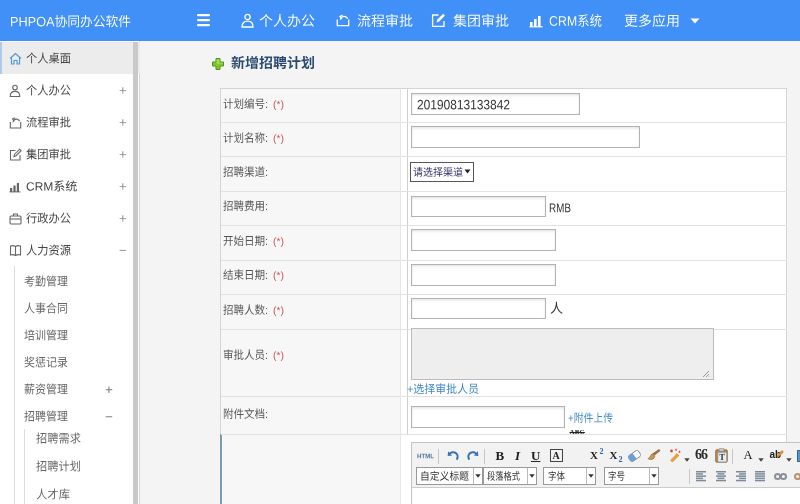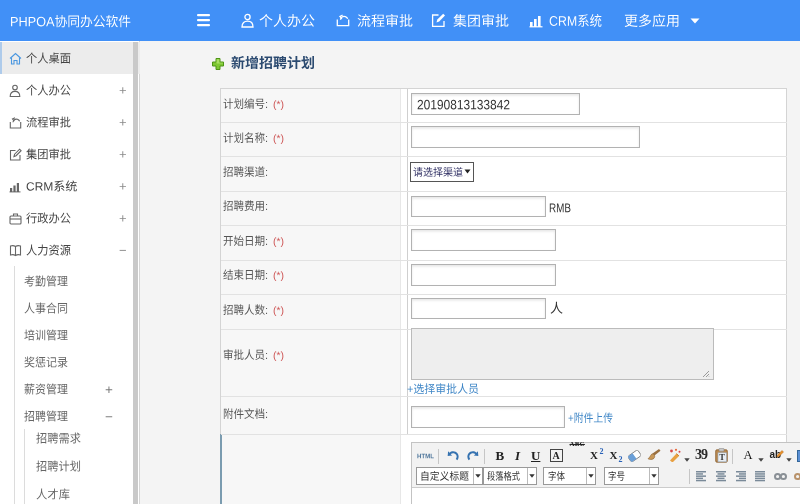--- a/index.html
+++ b/index.html
@@ -676,21 +676,21 @@
       <g transform="translate(14,0) scale(-1,1)">
         <path d="M12.5 4.2 C10.2 0.9 5.4 0.6 3 3.2 L1.2 1.6 L0.7 7.2 L6.1 6.6 L4.2 4.9 C5.9 3.1 9.2 3.3 10.7 5.6 C11.8 7.4 11.4 9.2 10.3 10.7 L12.2 12.1 C14 9.9 14.2 6.8 12.5 4.2 Z" fill="#3572b0"></path>
       </g>
     </svg>
 <div class="a" style="left:484px;top:448.5px;width:1px;height:15px;background:#c6c6c6"></div>
 <div class="a" style="left:495.5px;top:448px;font:bold 13px 'Liberation Serif';color:#222">B</div>
 <div class="a" style="left:515px;top:448px;font:italic bold 13px 'Liberation Serif';color:#222">I</div>
 <div class="a" style="left:531px;top:448px;font:bold 13px 'Liberation Serif';color:#222;text-decoration:underline">U</div>
 <div class="a" style="left:549.5px;top:449px;width:13px;height:13px;border:1px solid #444"></div>
 <div class="a" style="left:552.5px;top:450px;font:bold 10px 'Liberation Serif';color:#222">A</div>
-<div class="a" style="left:569.5px;top:440px;font:bold 7px 'Liberation Serif';color:#222;letter-spacing:0.2px;text-decoration:line-through">ABC</div>
+<div class="a" style="left:569.5px;top:428px;font:bold 7px 'Liberation Serif';color:#222;letter-spacing:0.2px;text-decoration:line-through">ABC</div>
 <div class="a" style="left:590px;top:449px;font:bold 11px 'Liberation Serif';color:#222">X</div>
 <div class="a" style="left:599.5px;top:447px;font:bold 8px 'Liberation Serif';color:#2962b8">2</div>
 <div class="a" style="left:609.5px;top:449px;font:bold 11px 'Liberation Serif';color:#222">X</div>
 <div class="a" style="left:618.5px;top:455px;font:bold 8px 'Liberation Serif';color:#2962b8">2</div>
 <svg class="a" style="left:628px;top:449.5px" width="13" height="12" viewBox="0 0 13 12">
       <g transform="rotate(-35 6.5 6)">
         <rect x="0.5" y="2.5" width="12" height="7" rx="1.2" fill="#fff" stroke="#777" stroke-width="0.8"></rect>
         <path d="M0.5 3.7 C0.5 3 1 2.5 1.7 2.5 L6.5 2.5 L6.5 9.5 L1.7 9.5 C1 9.5 0.5 9 0.5 8.3 Z" fill="#6a9fd8"></path>
       </g>
     </svg>
@@ -701,21 +701,21 @@
 <svg class="a" style="left:668px;top:448px" width="13" height="14" viewBox="0 0 13 14">
       <path d="M2 12.5 L8.5 5.5 L11 8 L4.5 14.5 Z" fill="#e8a042"></path>
       <path d="M8.5 5.5 L11 8" stroke="#c87820" stroke-width="0.8"></path>
       <circle cx="3.5" cy="3" r="1.4" fill="#d84848"></circle>
       <circle cx="8" cy="1.8" r="1.1" fill="#e86838"></circle>
       <circle cx="11.5" cy="3.8" r="1" fill="#d84848"></circle>
     </svg>
 <svg class="a" style="left:684px;top:457.5px" width="6" height="4">
       <path d="M0.3 0.3 L5.7 0.3 L3 3.7 Z" fill="#444"></path>
     </svg>
-<div class="a" style="left:695px;top:447px;font:bold 14px 'Liberation Serif';color:#2a2a2a;letter-spacing:-1px">39</div>
+<div class="a" style="left:695px;top:447px;font:bold 14px 'Liberation Serif';color:#2a2a2a;letter-spacing:-1px">66</div>
 <svg class="a" style="left:714.5px;top:448px" width="13" height="15" viewBox="0 0 13 15">
       <rect x="0.7" y="1.8" width="11.6" height="12.4" rx="1.2" fill="#b98a52" stroke="#8a6030" stroke-width="0.8"></rect>
       <rect x="4" y="0.4" width="5" height="2.8" rx="0.8" fill="#c9c9c9" stroke="#888" stroke-width="0.6"></rect>
       <rect x="3" y="4.8" width="8.4" height="9" fill="#e8eef5" stroke="#9ab" stroke-width="0.6"></rect>
       <text x="7.2" y="12.2" font-family="Liberation Serif" font-size="8.5" font-weight="bold" fill="#333" text-anchor="middle">T</text>
     </svg>
 <div class="a" style="left:732px;top:448.5px;width:1px;height:15px;background:#c6c6c6"></div>
 <div class="a" style="left:743.5px;top:448px;font:12.5px 'Liberation Serif';color:#111">A</div>
 <svg class="a" style="left:757.5px;top:457.5px" width="6" height="4">
       <path d="M0.3 0.3 L5.7 0.3 L3 3.7 Z" fill="#444"></path>

